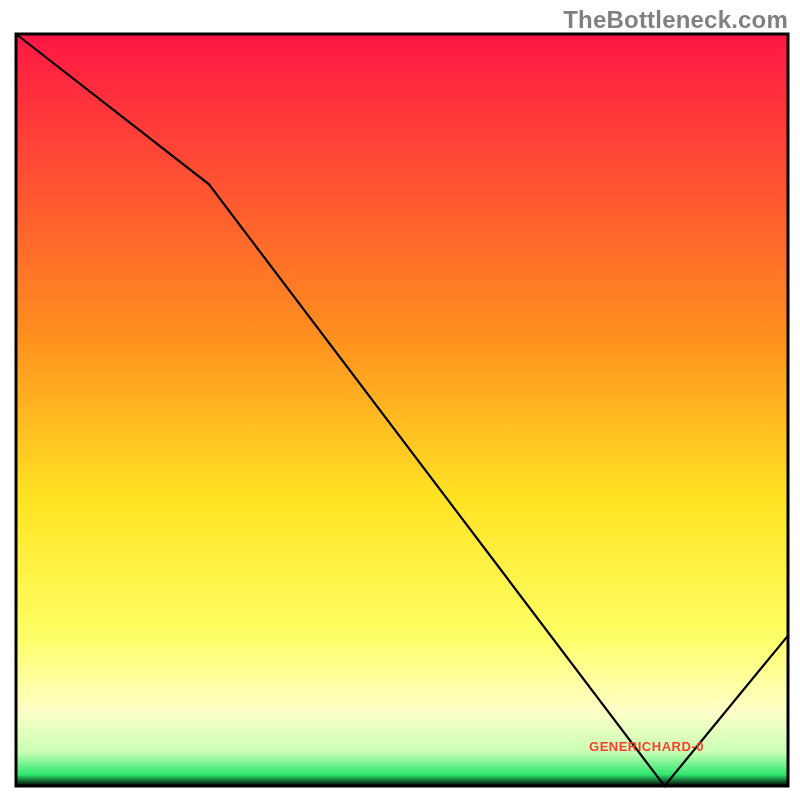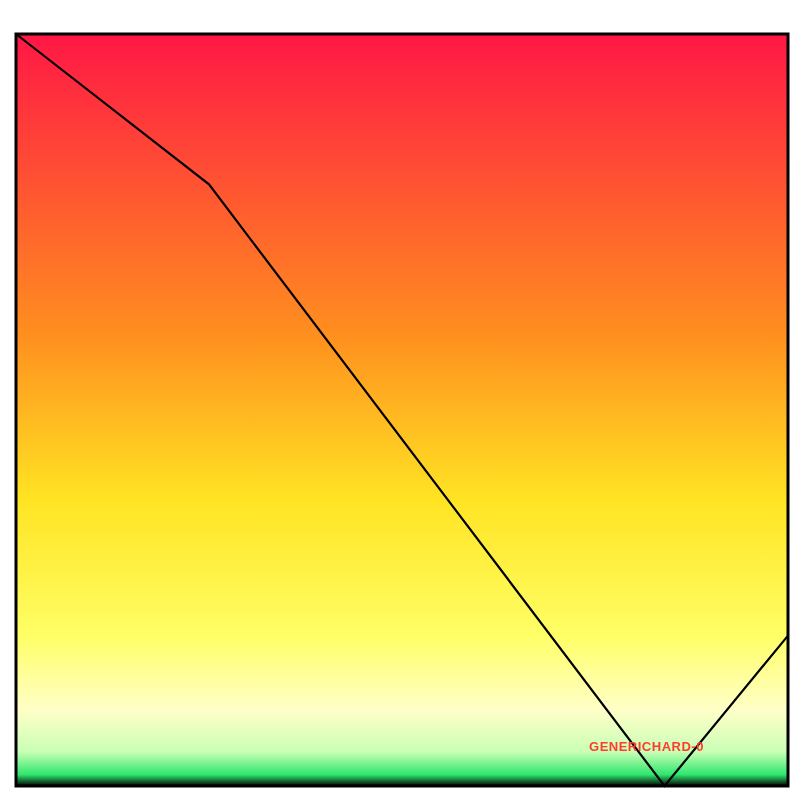--- a/index.html
+++ b/index.html
@@ -36,20 +36,21 @@
     letter-spacing: 0.5px;
     color: #ff3b30;
     white-space: nowrap;
   }
 </style>
 </head>
 <body>
 
 <div class="chart-container">
 
+  <div class="attribution">TheBottleneck.com</div>
 
   <svg class="plot" width="800" height="800" viewBox="0 0 800 800">
     <defs>
       <linearGradient id="bg-grad" x1="0" y1="0" x2="0" y2="1">
           <stop offset="0%" stop-color="#ff1745"></stop>
           <stop offset="40%" stop-color="#ff8f1f"></stop>
           <stop offset="62%" stop-color="#ffe423"></stop>
           <stop offset="80%" stop-color="#ffff66"></stop>
           <stop offset="90%" stop-color="#ffffc8"></stop>
           <stop offset="95.5%" stop-color="#c8ffb4"></stop>

